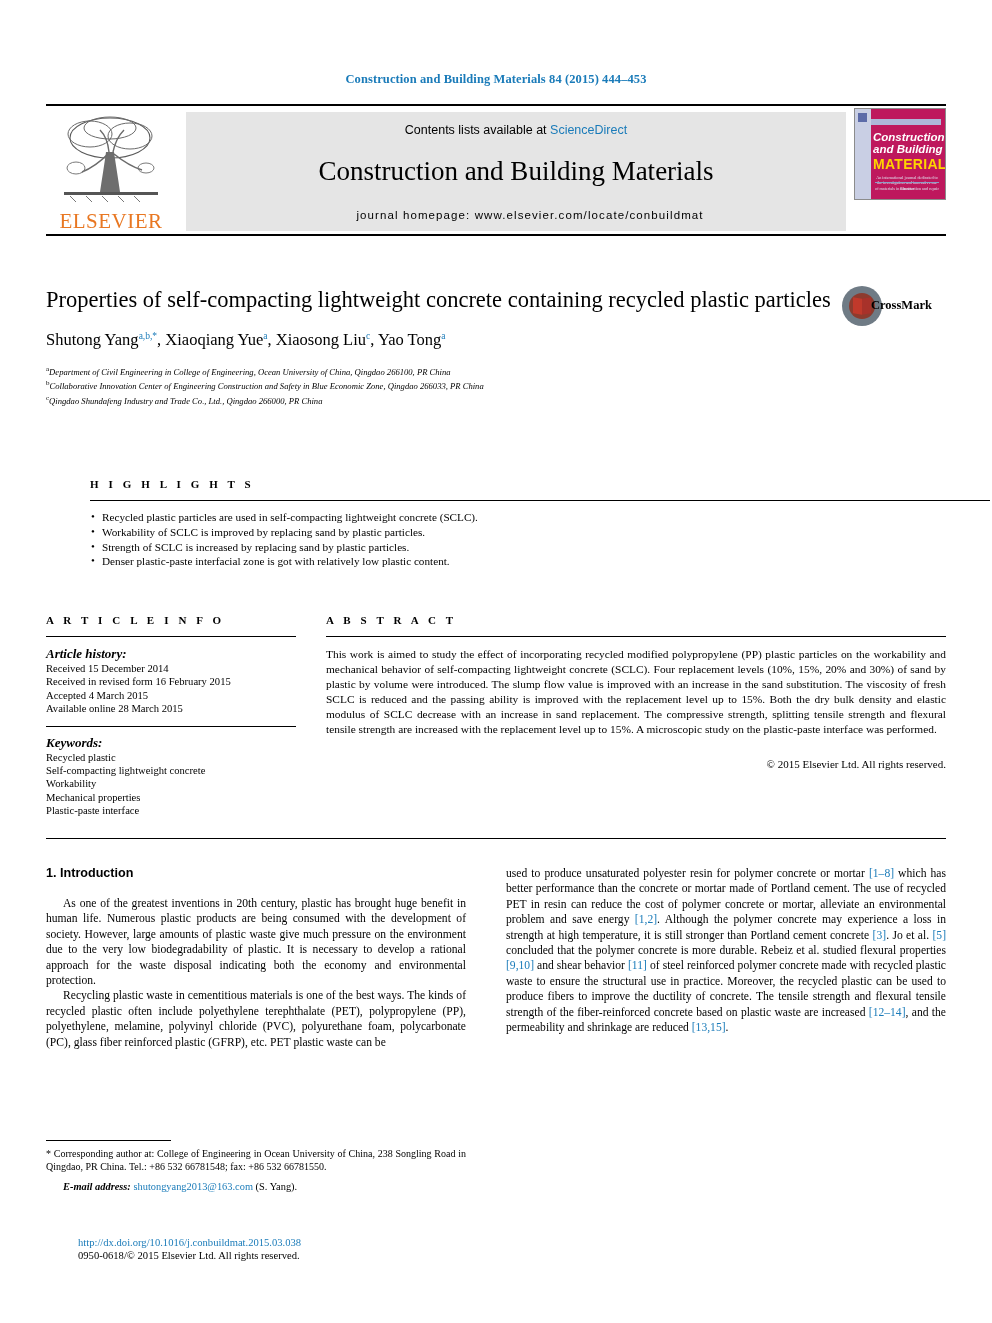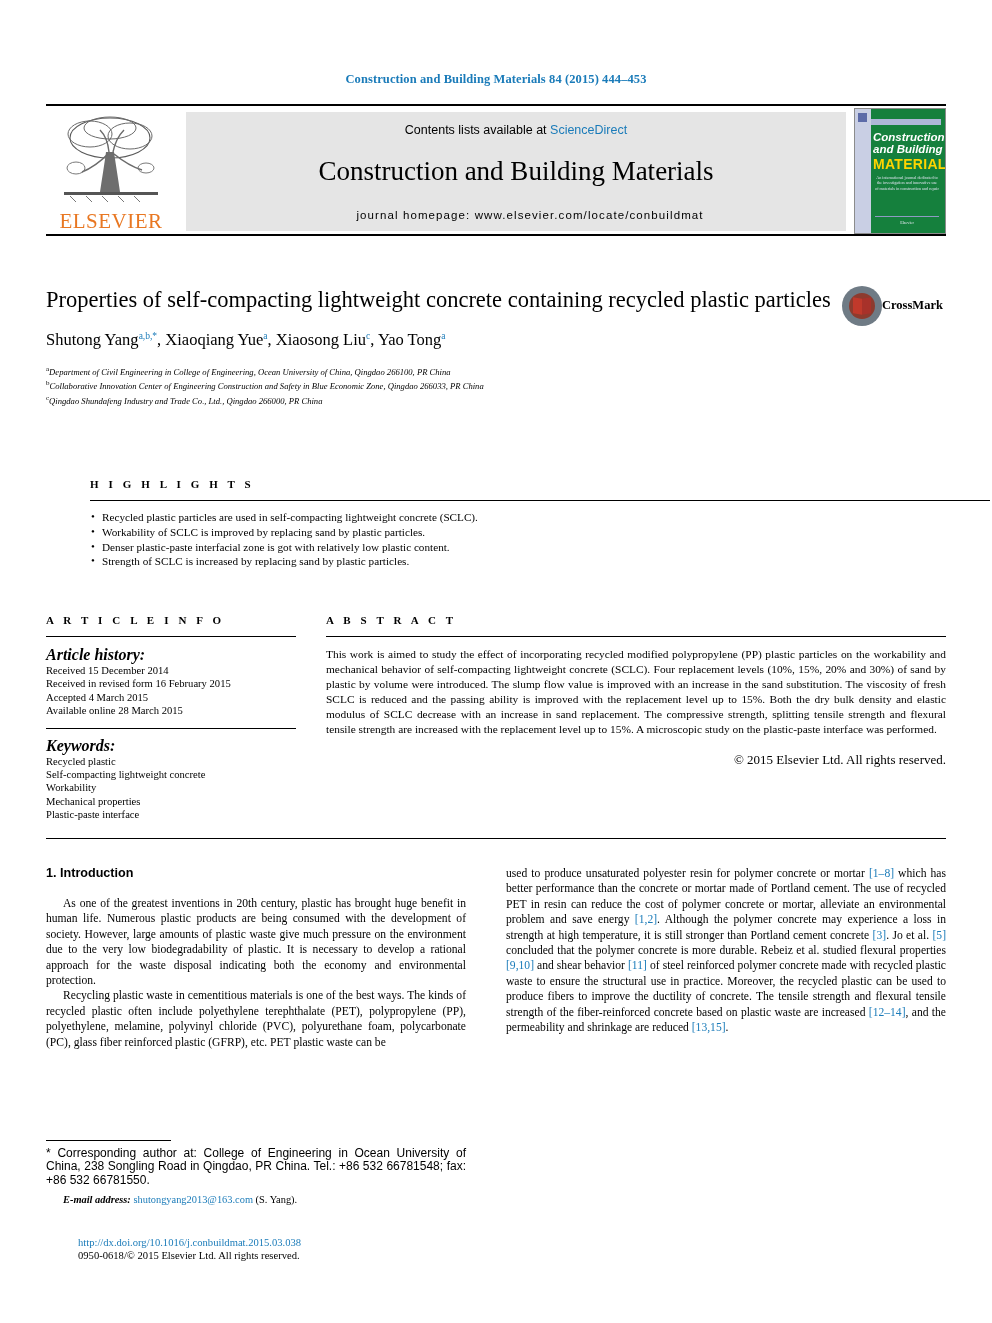--- a/index.html
+++ b/index.html
@@ -62,22 +62,22 @@
     font-family: "Liberation Serif", serif;
   }
   .homepage-line {
     font-size: 11.5px;
     margin-top: 22px;
     letter-spacing: 1.1px;
     font-family: "Liberation Sans", sans-serif;
     padding-left: 28px;
   }
   .cover-thumb {
-    position: absolute; right: 0; top: 2px; width: 92px; height: 126px;
-    background: #15803d;
+    position: absolute; right: 0; top: 2px; width: 92px; height: 92px;
+    background: #be185d;
     border: 1px solid #8c8c8c;
     overflow: hidden;
   }
   .cover-left { position:absolute; left:0; top:0; width:16px; height:100%; background:#c9cfe4; }
   .cover-topbar { position:absolute; left:16px; top:10px; right:4px; height:6px; background:#aeb7d8; }
   .cover-sq { position:absolute; left:3px; top:4px; width:9px; height:9px; background:#5c6ba8; }
   .cover-t1 { position:absolute; left:18px; top:22px; right:2px; color:#fff; font-size:11.5px; font-style:italic; font-weight:bold; font-family:"Liberation Sans", sans-serif; line-height:12px; text-align:left; }
   .cover-t2 { position:absolute; left:18px; top:47px; right:2px; color:#ffd400; font-size:14px; font-weight:bold; font-family:"Liberation Sans", sans-serif; letter-spacing:.3px; }
   .cover-blurb { position:absolute; left:20px; top:66px; right:6px; color:#dfe3f0; font-size:4.2px; line-height:5.4px; text-align:center; }
   .cover-foot { position:absolute; left:20px; bottom:8px; right:6px; border-top:1px solid #8f9bc4; padding-top:3px; color:#e6e9f3; font-size:4.2px; text-align:center; }
@@ -102,21 +102,21 @@
     line-height: 11.6px;
     font-family: "Liberation Serif", serif;
   }
   .affil sup { font-size: 7px; font-style: normal; }
 
   .crossmark { position: absolute; right: 30px; top: 286px; width: 120px; height: 42px; }
   .cm-badge { position:absolute; left:0; top:0; width:40px; height:40px; border-radius:50%; background:#6f7b85; display:flex; align-items:center; justify-content:center; }
   .cm-inner { width:26px; height:26px; border-radius:50%; background:#8d3b2e; position:relative; overflow:hidden; }
   .cm-book-l { position:absolute; left:4px; top:5px; width:9px; height:16px; background:#c0392b; transform: skewY(8deg); }
   .cm-book-r { position:absolute; right:4px; top:5px; width:9px; height:16px; background:#a8322a; transform: skewY(-8deg); }
-  .cm-text { position:absolute; left:40px; top:12px; font-size:12.5px; font-weight:bold; font-family:"Liberation Serif", serif; }
+  .cm-text { position:absolute; left:29px; top:12px; font-size:12.5px; font-weight:bold; font-family:"Liberation Serif", serif; }
 
   
   .sec-label {
     font-size: 11px;
     font-weight: bold;
     letter-spacing: 3.6px;
     font-family: "Liberation Serif", serif;
   }
   .highlights { position: absolute; left: 46px; top: 478px; width: 900px; margin-left: 44px; }
   .rule-thin { border-top: 1px solid #000; margin-top: 10px; }
@@ -133,41 +133,41 @@
     position: absolute; left: 1px; top: -1px;
     font-size: 11px;
   }
 
   
   .info-col { position: absolute; left: 46px; top: 614px; width: 250px; }
   .abs-col  { position: absolute; left: 326px; top: 614px; width: 620px; }
   .rule-med { border-top: 1.6px solid #000; margin-top: 10px; }
   .info-body { margin-top: 9px; }
   .info-head {
-    font-size: 16px;
+    font-size: 13px;
     font-style: italic;
     font-weight: bold;
     font-family: "Liberation Serif", serif;
   }
   .info-line {
     font-size: 10.6px;
     line-height: 13.4px;
     font-family: "Liberation Serif", serif;
   }
   .kw-rule { border-top: 1.6px solid #000; margin: 10px 0 8px 0; }
   .abstract-body {
     margin-top: 10px;
     font-size: 11.4px;
     line-height: 15.1px;
     text-align: justify;
     font-family: "Liberation Serif", serif;
   }
   .copyright {
-    margin-top: 14px;
-    font-size: 13px;
+    margin-top: 20px;
+    font-size: 11px;
     text-align: right;
     font-family: "Liberation Serif", serif;
   }
 
   
   .sec-rule { position: absolute; left: 46px; top: 838px; width: 900px; border-top: 1px solid #000; }
   .body-left  { position: absolute; left: 46px;  top: 866px; width: 420px; }
   .body-right { position: absolute; left: 506px; top: 866px; width: 440px; }
   .sec-title {
     font-size: 12.6px;
@@ -183,24 +183,24 @@
     font-family: "Liberation Serif", serif;
     margin: 0;
   }
   .para + .para { margin-top: 0; }
   .ref { color: #1a7bb9; }
 
   
   .footnote-area { position: absolute; left: 46px; top: 1140px; width: 420px; }
   .fn-rule { width: 125px; border-top: 1px solid #000; margin-bottom: 6px; }
   .fn-text {
-    font-size: 12px;
+    font-size: 10px;
     line-height: 13.4px;
     text-align: justify;
-    font-family: Liberation Sans, sans-serif;
+    font-family: Liberation Serif, serif;
   }
   .fn-email { margin-top: 7px; font-size: 10.4px; font-family: "Liberation Serif", serif; padding-left: 17px; }
   .fn-email i { font-weight: bold; }
   .link-blue { color: #1a7bb9; }
   .doi-block { position: absolute; left: 46px; top: 1237px; width: 440px; margin-left: 32px; }
   .doi-line { font-size: 10.6px; color: #1a7bb9; font-family: "Liberation Serif", serif; }
   .issn-line { font-size: 10.6px; margin-top: 2px; font-family: "Liberation Serif", serif; }
 </style>
 </head>
 <body>
@@ -278,22 +278,22 @@
     </div>
     <div class="cm-text">CrossMark</div>
   </div>
 
   <div class="highlights">
     <div class="sec-label">H I G H L I G H T S</div>
     <div class="rule-thin"></div>
     <div class="hl-list">
       <div class="hl-item">Recycled plastic particles are used in self-compacting lightweight concrete (SCLC).</div>
       <div class="hl-item">Workability of SCLC is improved by replacing sand by plastic particles.</div>
+      <div class="hl-item">Strength of SCLC is increased by replacing sand by plastic particles.</div>
       <div class="hl-item">Denser plastic-paste interfacial zone is got with relatively low plastic content.</div>
-      <div class="hl-item">Strength of SCLC is increased by replacing sand by plastic particles.</div>
     </div>
   </div>
 
   <div class="info-col">
     <div class="sec-label">A R T I C L E   I N F O</div>
     <div class="rule-med"></div>
     <div class="info-body">
       <div class="info-head">Article history:</div>
       <div class="info-line">Received 15 December 2014</div>
       <div class="info-line">Received in revised form 16 February 2015</div>

